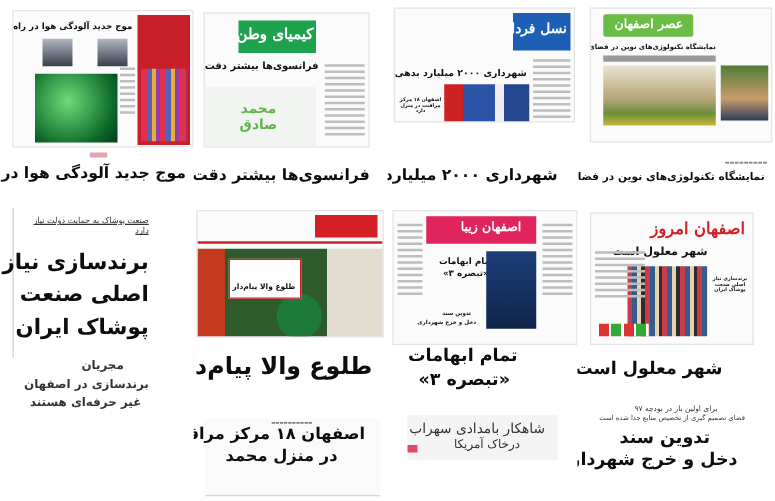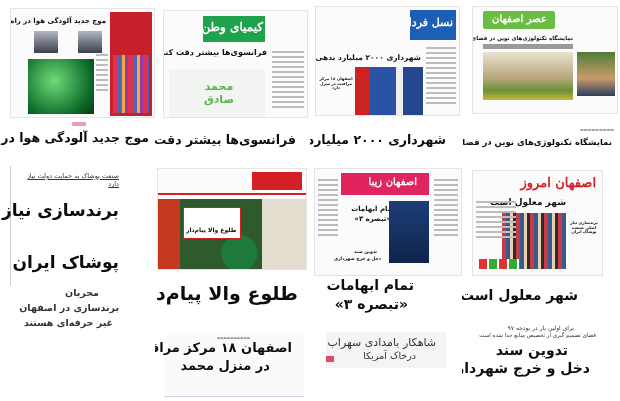--- a/index.html
+++ b/index.html
@@ -38,21 +38,21 @@
         <span></span>
         <span></span>
         <span></span>
       </div>
   </div>
   <div class="red-tag" style="left:72px;top:122px;width:14px;height:4px;"></div>
   <div class="bigcap" style="right:6px;top:130px;font-size:12.5px;width:150px;">موج جدید آلودگی هوا در راه اصفهان</div>
 </div>
 
 <div class="tile" style="left:155px;top:0;width:155px;height:160px;">
-  <div class="paper" style="left:8px;top:10px;width:145px;height:108px;">
+  <div class="paper" style="left:8px;top:10px;width:133px;height:108px;">
     <div style="position:absolute;right:42px;top:5px;width:62px;height:26px;background:#1fa24c;"></div>
     <div class="mast" style="right:44px;top:9px;font-size:12px;color:#fff;">کیمیای وطن</div>
     <div class="hl" style="right:40px;top:37px;font-size:8px;">فرانسوی‌ها بیشتر دقت کنند</div>
     <div style="position:absolute;right:42px;top:58px;width:96px;height:48px;background:#f2f4f1;"></div>
     <div class="hl" style="right:68px;top:70px;font-size:11px;color:#5fb44d;white-space:normal;width:40px;">محمد صادق</div>
     <div class="col-lines" style="right:3px;top:40px;width:32px;">
         <span></span>
         <span></span>
         <span></span>
         <span></span>
@@ -63,21 +63,21 @@
         <span></span>
         <span></span>
         <span></span>
         <span></span>
       </div>
   </div>
   <div class="bigcap" style="right:14px;top:132px;font-size:12.5px;width:140px;">فرانسوی‌ها بیشتر دقت کنند</div>
 </div>
 
 <div class="tile" style="left:310px;top:0;width:152px;height:160px;">
-  <div class="paper" style="left:5px;top:6px;width:145px;height:110px;">
+  <div class="paper" style="left:5px;top:6px;width:145px;height:92px;">
     <div style="position:absolute;right:3px;top:3px;width:46px;height:30px;background:#1c5fb4;"></div>
     <div class="mast" style="right:6px;top:9px;font-size:11px;color:#fff;">نسل فردا</div>
     <div class="hl" style="right:38px;top:47px;font-size:7.5px;">شهرداری ۲۰۰۰ میلیارد بدهی دارد!</div>
     <div class="photo" style="right:36px;top:60px;width:68px;height:48px;background:linear-gradient(90deg,#c22 0 22%,#2a53a6 22% 60%,#eee 60% 70%,#24468f 70%);"></div>
     <div class="hl" style="right:106px;top:70px;font-size:4px;white-space:normal;width:34px;">اصفهان ۱۸ مرکز مراقبت در منزل دارد</div>
     <div class="col-lines" style="right:3px;top:40px;width:30px;">
         <span></span>
         <span></span>
         <span></span>
         <span></span>
@@ -104,20 +104,21 @@
     <div class="photo" style="right:2px;top:45px;width:38px;height:44px;background:linear-gradient(#4f7d39,#c99b6b 60%,#2b3d5a);"></div>
   </div>
   <div class="hl" style="right:6px;top:128px;font-size:4px;color:#888;font-weight:normal;">▬▬▬▬▬▬▬▬▬</div>
   <div class="bigcap" style="right:8px;top:137px;font-size:8.5px;width:150px;">نمایشگاه تکنولوژی‌های نوین در فضای سبز شهری</div>
 </div>
 
 <div class="tile" style="left:0;top:160px;width:155px;height:241px;">
   <div style="position:absolute;left:10px;top:6px;width:112px;height:120px;border-left:1px solid #d0d0d0;"></div>
   <div class="smallcap" style="right:36px;top:12px;font-size:6.5px;white-space:normal;width:100px;text-align:right;text-decoration:underline;">صنعت پوشاک به حمایت دولت نیاز دارد</div>
   <div class="bigcap" style="right:36px;top:40px;font-size:17px;">برندسازی نیاز</div>
+  <div class="bigcap" style="right:36px;top:66px;font-size:17px;">اصلی صنعت</div>
   <div class="bigcap" style="right:36px;top:92px;font-size:17px;text-align:center;">پوشاک ایران</div>
   <div class="smallcap" style="right:56px;top:127px;font-size:9.5px;font-weight:bold;">مجریان</div>
   <div class="smallcap" style="right:36px;top:142px;font-size:9.5px;font-weight:bold;">برندسازی در اصفهان</div>
   <div class="smallcap" style="right:42px;top:157px;font-size:9.5px;font-weight:bold;">غیر حرفه‌ای هستند</div>
 </div>
 
 <div class="tile" style="left:155px;top:160px;width:155px;height:241px;">
   <div class="paper" style="left:2px;top:8px;width:150px;height:102px;">
     <div style="position:absolute;right:4px;top:3px;width:50px;height:18px;background:#d32027;"></div>
     <div class="mast" style="right:6px;top:8px;font-size:12px;color:#fff;margin-top:20px;">زاینده رود</div>

